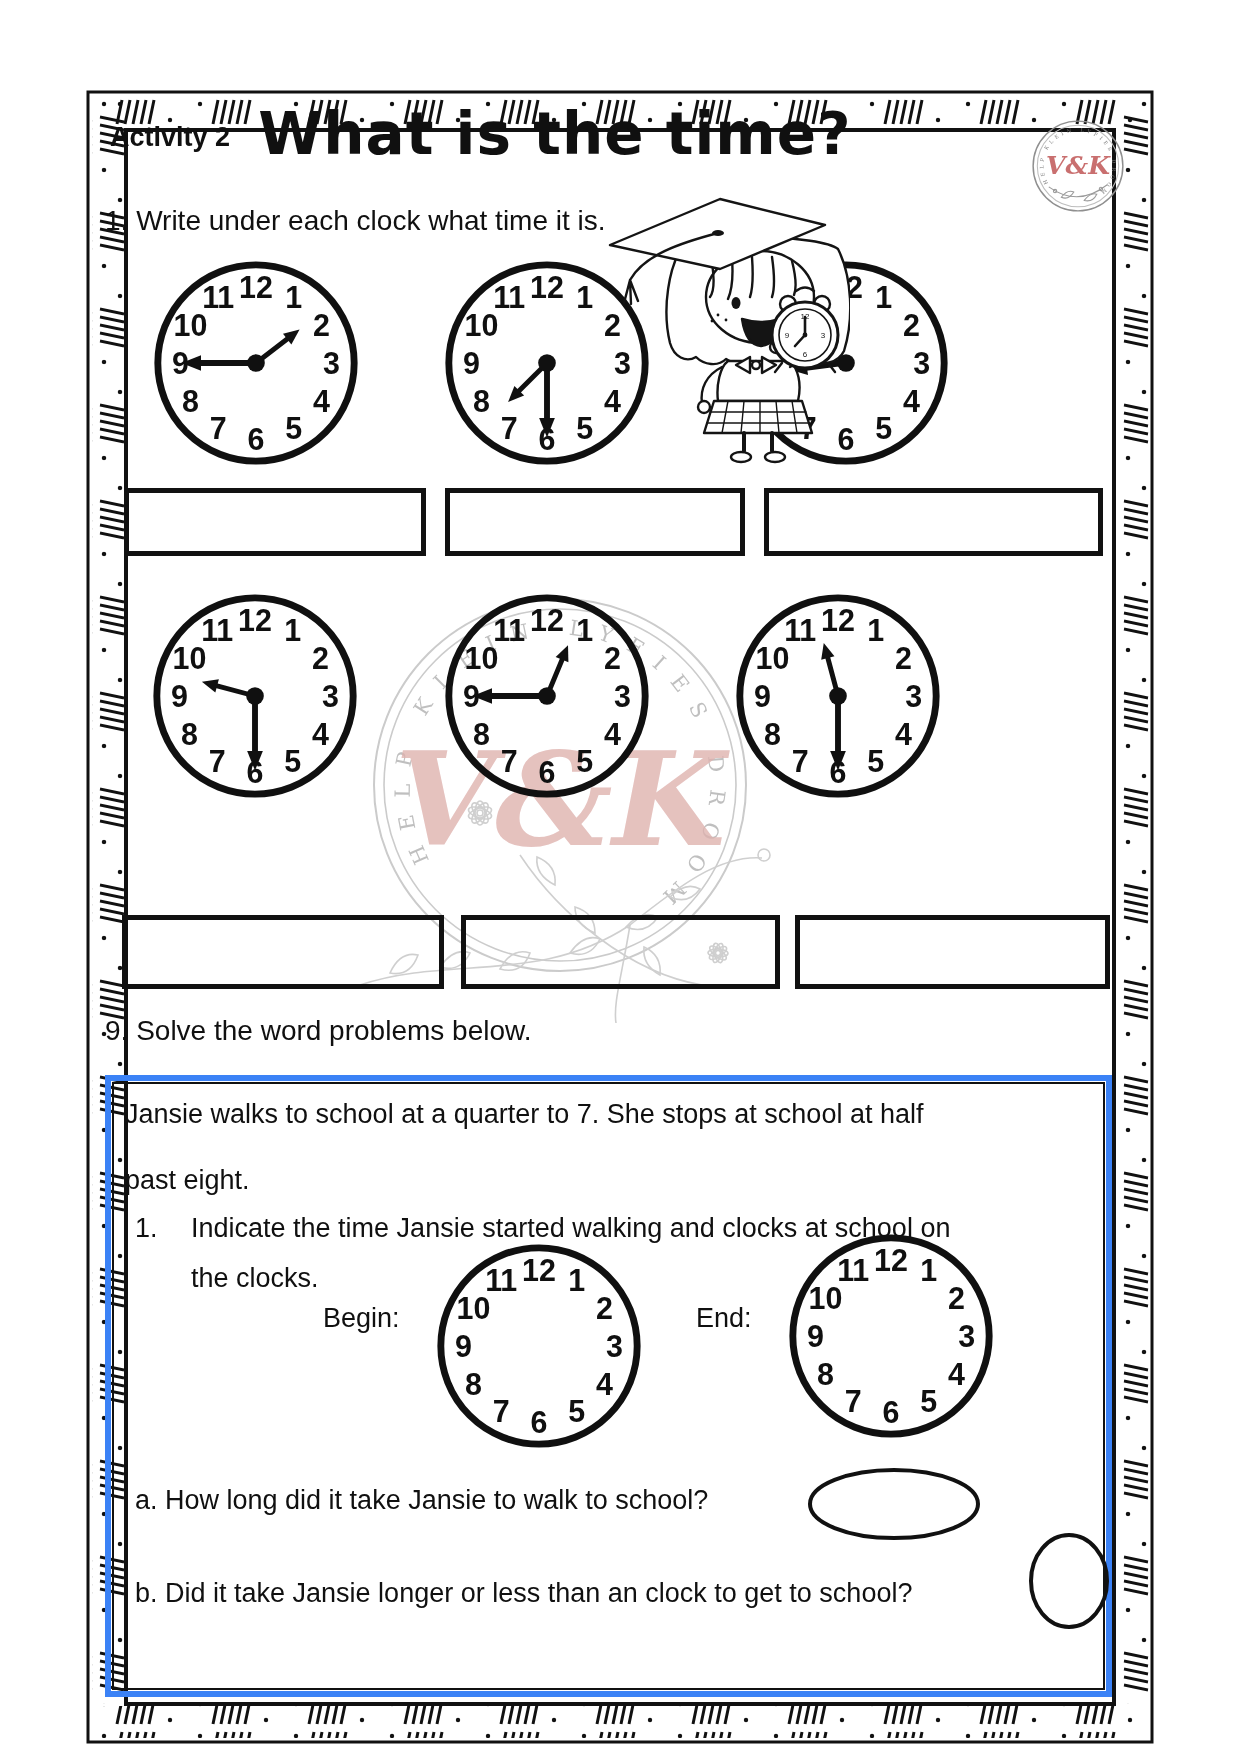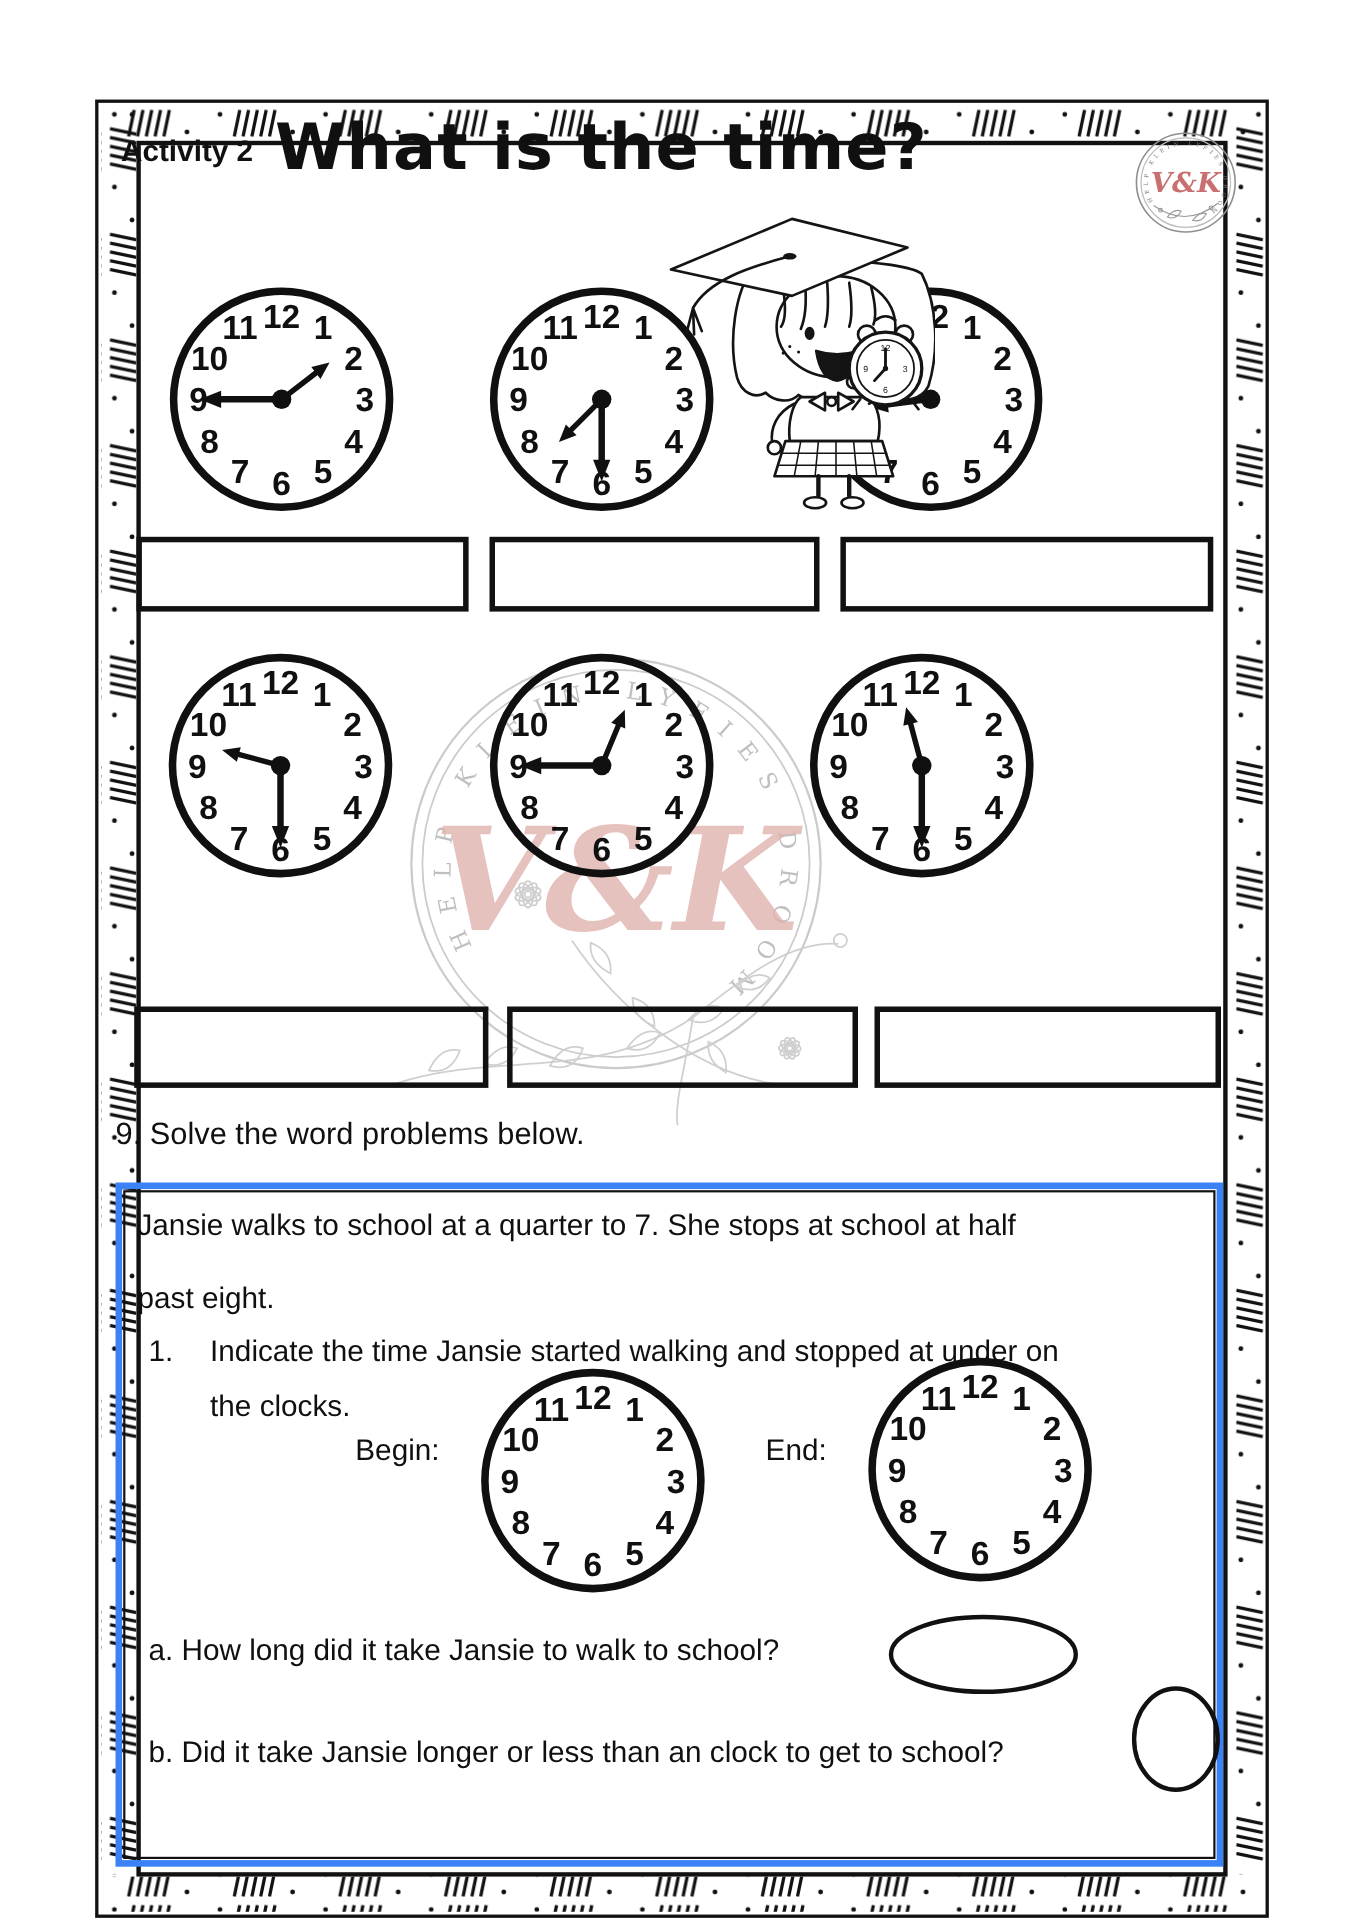--- a/index.html
+++ b/index.html
@@ -1,21 +1,21 @@
 <!DOCTYPE html>
 <html><head>
 <meta charset="utf-8">
 <style>
   html,body{margin:0;padding:0;background:#e8e8e8;}
   .page{position:relative;width:1240px;height:1754px;background:#fff;overflow:hidden;
         font-family:"Liberation Sans",sans-serif;color:#101010;margin:0 auto;}
   .abs{position:absolute;}
   .z0{z-index:0}.z1{z-index:1}.z2{z-index:2}.z3{z-index:3}
   .activity{left:110px;top:122px;font-size:27px;font-weight:700;}
-  .title{left:250px;top:100px;width:610px;
+  .title{left:250px;top:100px;width:610px;text-align:center;
          font-family:"DejaVu Sans",sans-serif;font-size:58px;font-weight:800;letter-spacing:1px;}
   .instr{font-size:28px;}
   .i1{left:105px;top:205px;}
   .i2{left:105px;top:1015px;}
   .clock{position:absolute;width:216px;height:216px;}
   .clock-num{font-family:"Liberation Sans",sans-serif;font-weight:700;font-size:31px;fill:#101010;}
   .ansbox{position:absolute;border:5px solid #111;background:transparent;}
   .wordbox{left:105px;top:1075px;width:1007px;height:622px;border:6px solid #3b82f6;box-sizing:border-box;}
   .wordbox-inner{position:absolute;left:1px;top:1px;right:1px;bottom:1px;border:2px solid #111;}
   .wb-text{position:absolute;font-size:27px;line-height:50px;white-space:nowrap;}
@@ -104,20 +104,21 @@
     <text x="46" y="54" text-anchor="middle" font-family="DejaVu Serif,serif" font-style="italic" font-weight="700" font-size="24" fill="#c96f6f">V&amp;K</text>
     <g stroke="#9a9a9a" fill="none" stroke-width="1">
       <path d="M18 66 Q46 86 74 64"></path>
       <path d="M30 76 q 6 -8 12 -5 q -5 8 -12 5 Z"></path>
       <path d="M52 79 q 6 -8 12 -6 q -4 8 -12 6 Z"></path>
       <circle cx="24" cy="70" r="1.6"></circle>
         <circle cx="68" cy="68" r="1.6"></circle>
     </g>
   </svg>
 
+  <div class="abs z2 instr i1">1. Write under each clock what time it is.</div>
 
   <svg class="clock z2" style="left:148px;top:255px" viewBox="-110 -110 220 220">
       <circle cx="0" cy="0" r="100" fill="none" stroke="#101010" stroke-width="7"></circle>
       <text x="38.5" y="-66.7" dy="0.36em" text-anchor="middle" class="clock-num">1</text>
       <text x="66.7" y="-38.5" dy="0.36em" text-anchor="middle" class="clock-num">2</text>
       <text x="77.0" y="0.0" dy="0.36em" text-anchor="middle" class="clock-num">3</text>
       <text x="66.7" y="38.5" dy="0.36em" text-anchor="middle" class="clock-num">4</text>
       <text x="38.5" y="66.7" dy="0.36em" text-anchor="middle" class="clock-num">5</text>
       <text x="0.0" y="77.0" dy="0.36em" text-anchor="middle" class="clock-num">6</text>
       <text x="-38.5" y="66.7" dy="0.36em" text-anchor="middle" class="clock-num">7</text>
@@ -292,21 +293,21 @@
 
   <div class="abs z2 instr i2">9. Solve the word problems below.</div>
 
   <div class="abs z2 wordbox">
     <div class="wordbox-inner"></div>
 
     <div class="wb-text" style="left:14px;top:8px">Jansie walks to school at a quarter to 7. She stops at school at half</div>
     <div class="wb-text" style="left:14px;top:74px">past eight.</div>
 
     <div class="wb-text" style="left:24px;top:122px">1.</div>
-    <div class="wb-text" style="left:80px;top:122px">Indicate the time Jansie started walking and stopped at under on</div>
+    <div class="wb-text" style="left:80px;top:122px">Indicate the time Jansie started walking and clocks at school on</div>
     <div class="wb-text" style="left:80px;top:172px">the clocks.</div>
 
     <div class="wb-text" style="left:212px;top:212px">Begin:</div>
     <div class="wb-text" style="left:585px;top:212px">End:</div>
 
     <svg class="clock" style="left:320px;top:157px" viewBox="-110 -110 220 220">
         <circle cx="0" cy="0" r="100" fill="none" stroke="#101010" stroke-width="7"></circle>
         <text x="38.5" y="-66.7" dy="0.36em" text-anchor="middle" class="clock-num">1</text>
         <text x="66.7" y="-38.5" dy="0.36em" text-anchor="middle" class="clock-num">2</text>
         <text x="77.0" y="0.0" dy="0.36em" text-anchor="middle" class="clock-num">3</text>

